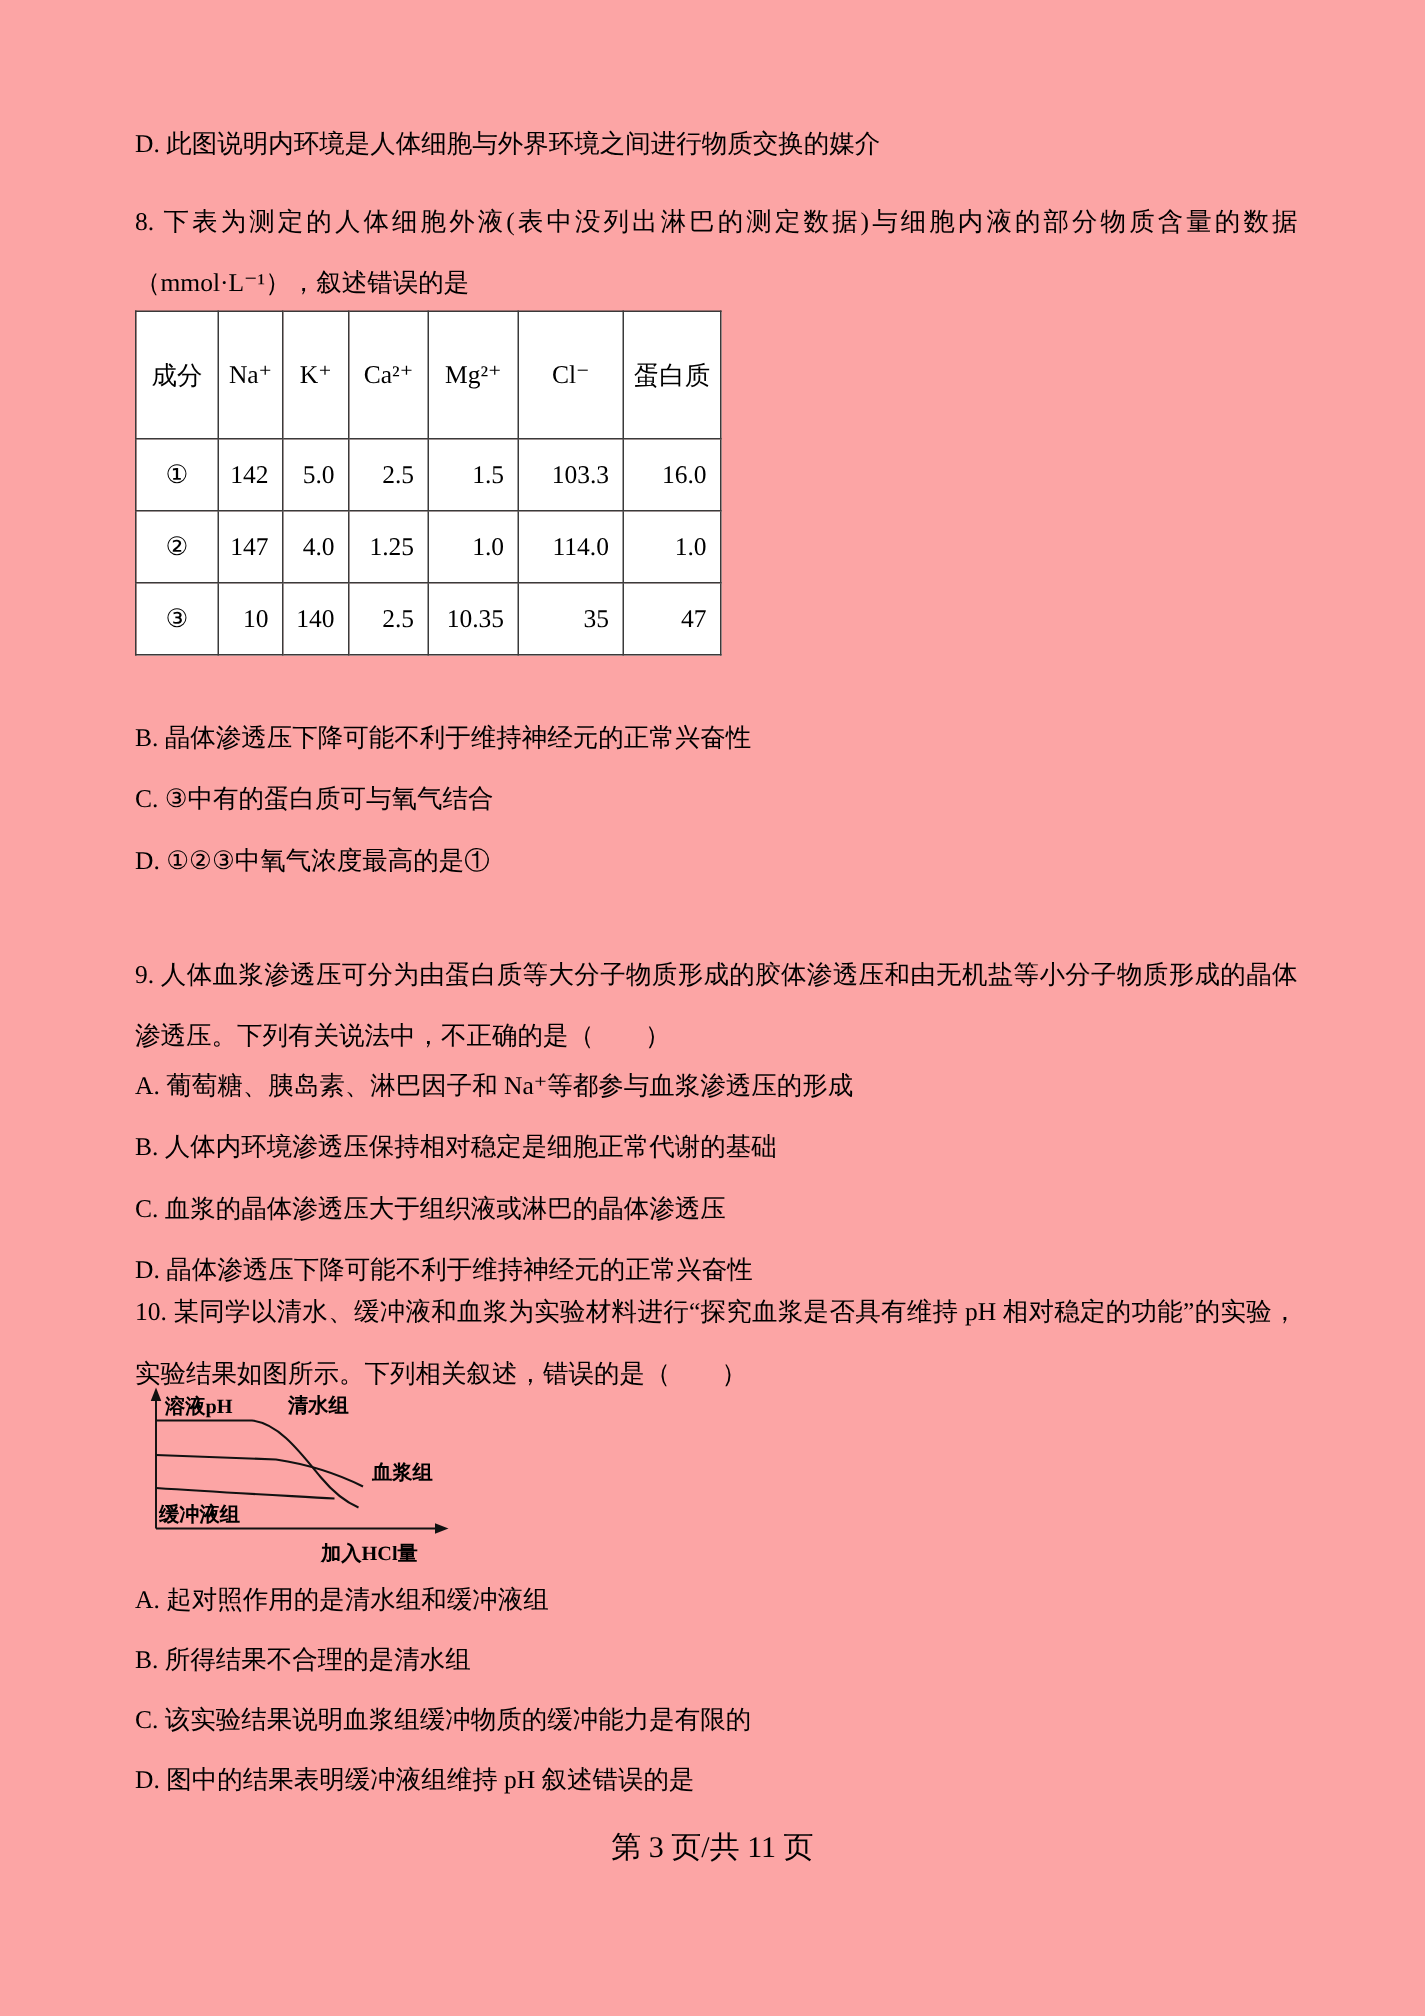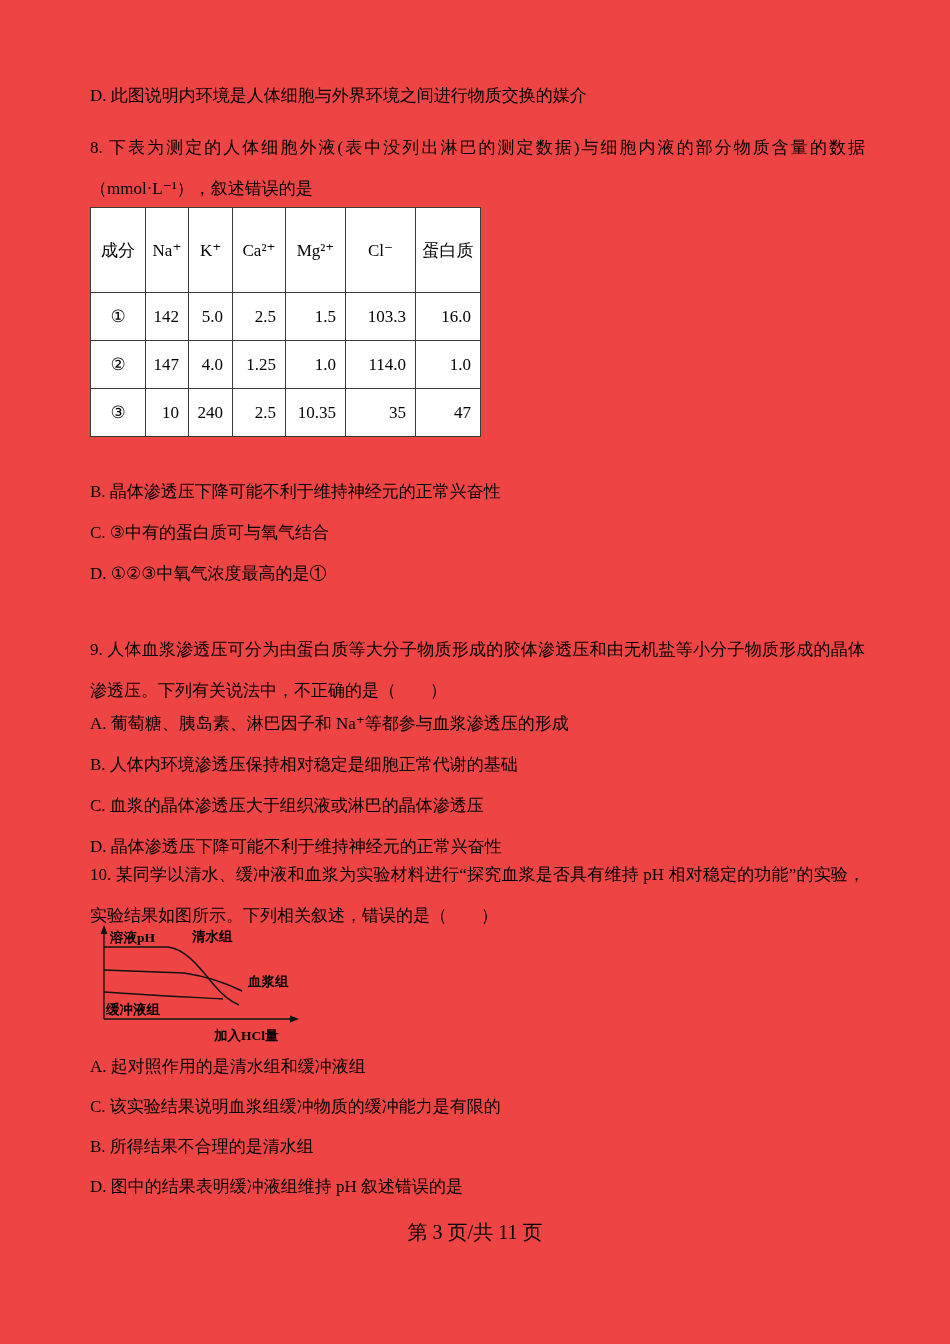--- a/index.html
+++ b/index.html
@@ -1,21 +1,21 @@
 <!DOCTYPE html>
 <html><head>
 <meta charset="utf-8">
 <style>
   * { margin:0; padding:0; box-sizing:border-box; }
   html,body { background:#ffffff; }
   .page {
     position:relative;
     width:950px; height:1344px;
     margin:0 auto;
-    background:#ef4444;
+    background:#fca5a5;
     color:#000;
     font-family:"Liberation Serif","DejaVu Serif",serif;
     font-size:17px;
   }
   .abs { position:absolute; left:90px; width:775px; }
   .line { line-height:41px; white-space:nowrap; }
   .stem { line-height:41px; text-align:justify; }
   .opts .line { line-height:41px; }
   .opts-tight .line { line-height:40px; }
 
@@ -79,21 +79,21 @@
         <td>147</td>
         <td>4.0</td>
         <td>1.25</td>
         <td>1.0</td>
         <td>114.0</td>
         <td>1.0</td>
       </tr>
       <tr>
         <td class="cc">③</td>
         <td>10</td>
-        <td>240</td>
+        <td>140</td>
         <td>2.5</td>
         <td>10.35</td>
         <td>35</td>
         <td>47</td>
       </tr>
     </tbody>
   </table>
 
   <div class="abs opts" style="top:471px">
     <div class="line">B. 晶体渗透压下降可能不利于维持神经元的正常兴奋性</div>
@@ -126,20 +126,20 @@
       <text x="14" y="18">溶液pH</text>
       <text x="96" y="17">清水组</text>
       <text x="152" y="62">血浆组</text>
       <text x="10" y="90">缓冲液组</text>
       <text x="118" y="116">加入HCl量</text>
     </svg>
   </div>
 
   <div class="abs opts-tight" style="top:1047px">
     <div class="line">A. 起对照作用的是清水组和缓冲液组</div>
+    <div class="line">B. 所得结果不合理的是清水组</div>
     <div class="line">C. 该实验结果说明血浆组缓冲物质的缓冲能力是有限的</div>
-    <div class="line">B. 所得结果不合理的是清水组</div>
     <div class="line">D. 图中的结果表明缓冲液组维持 pH 叙述错误的是</div>
   </div>
 
   <div class="footer">第 3 页/共 11 页</div>
 
 </div>
 
 </body></html>

